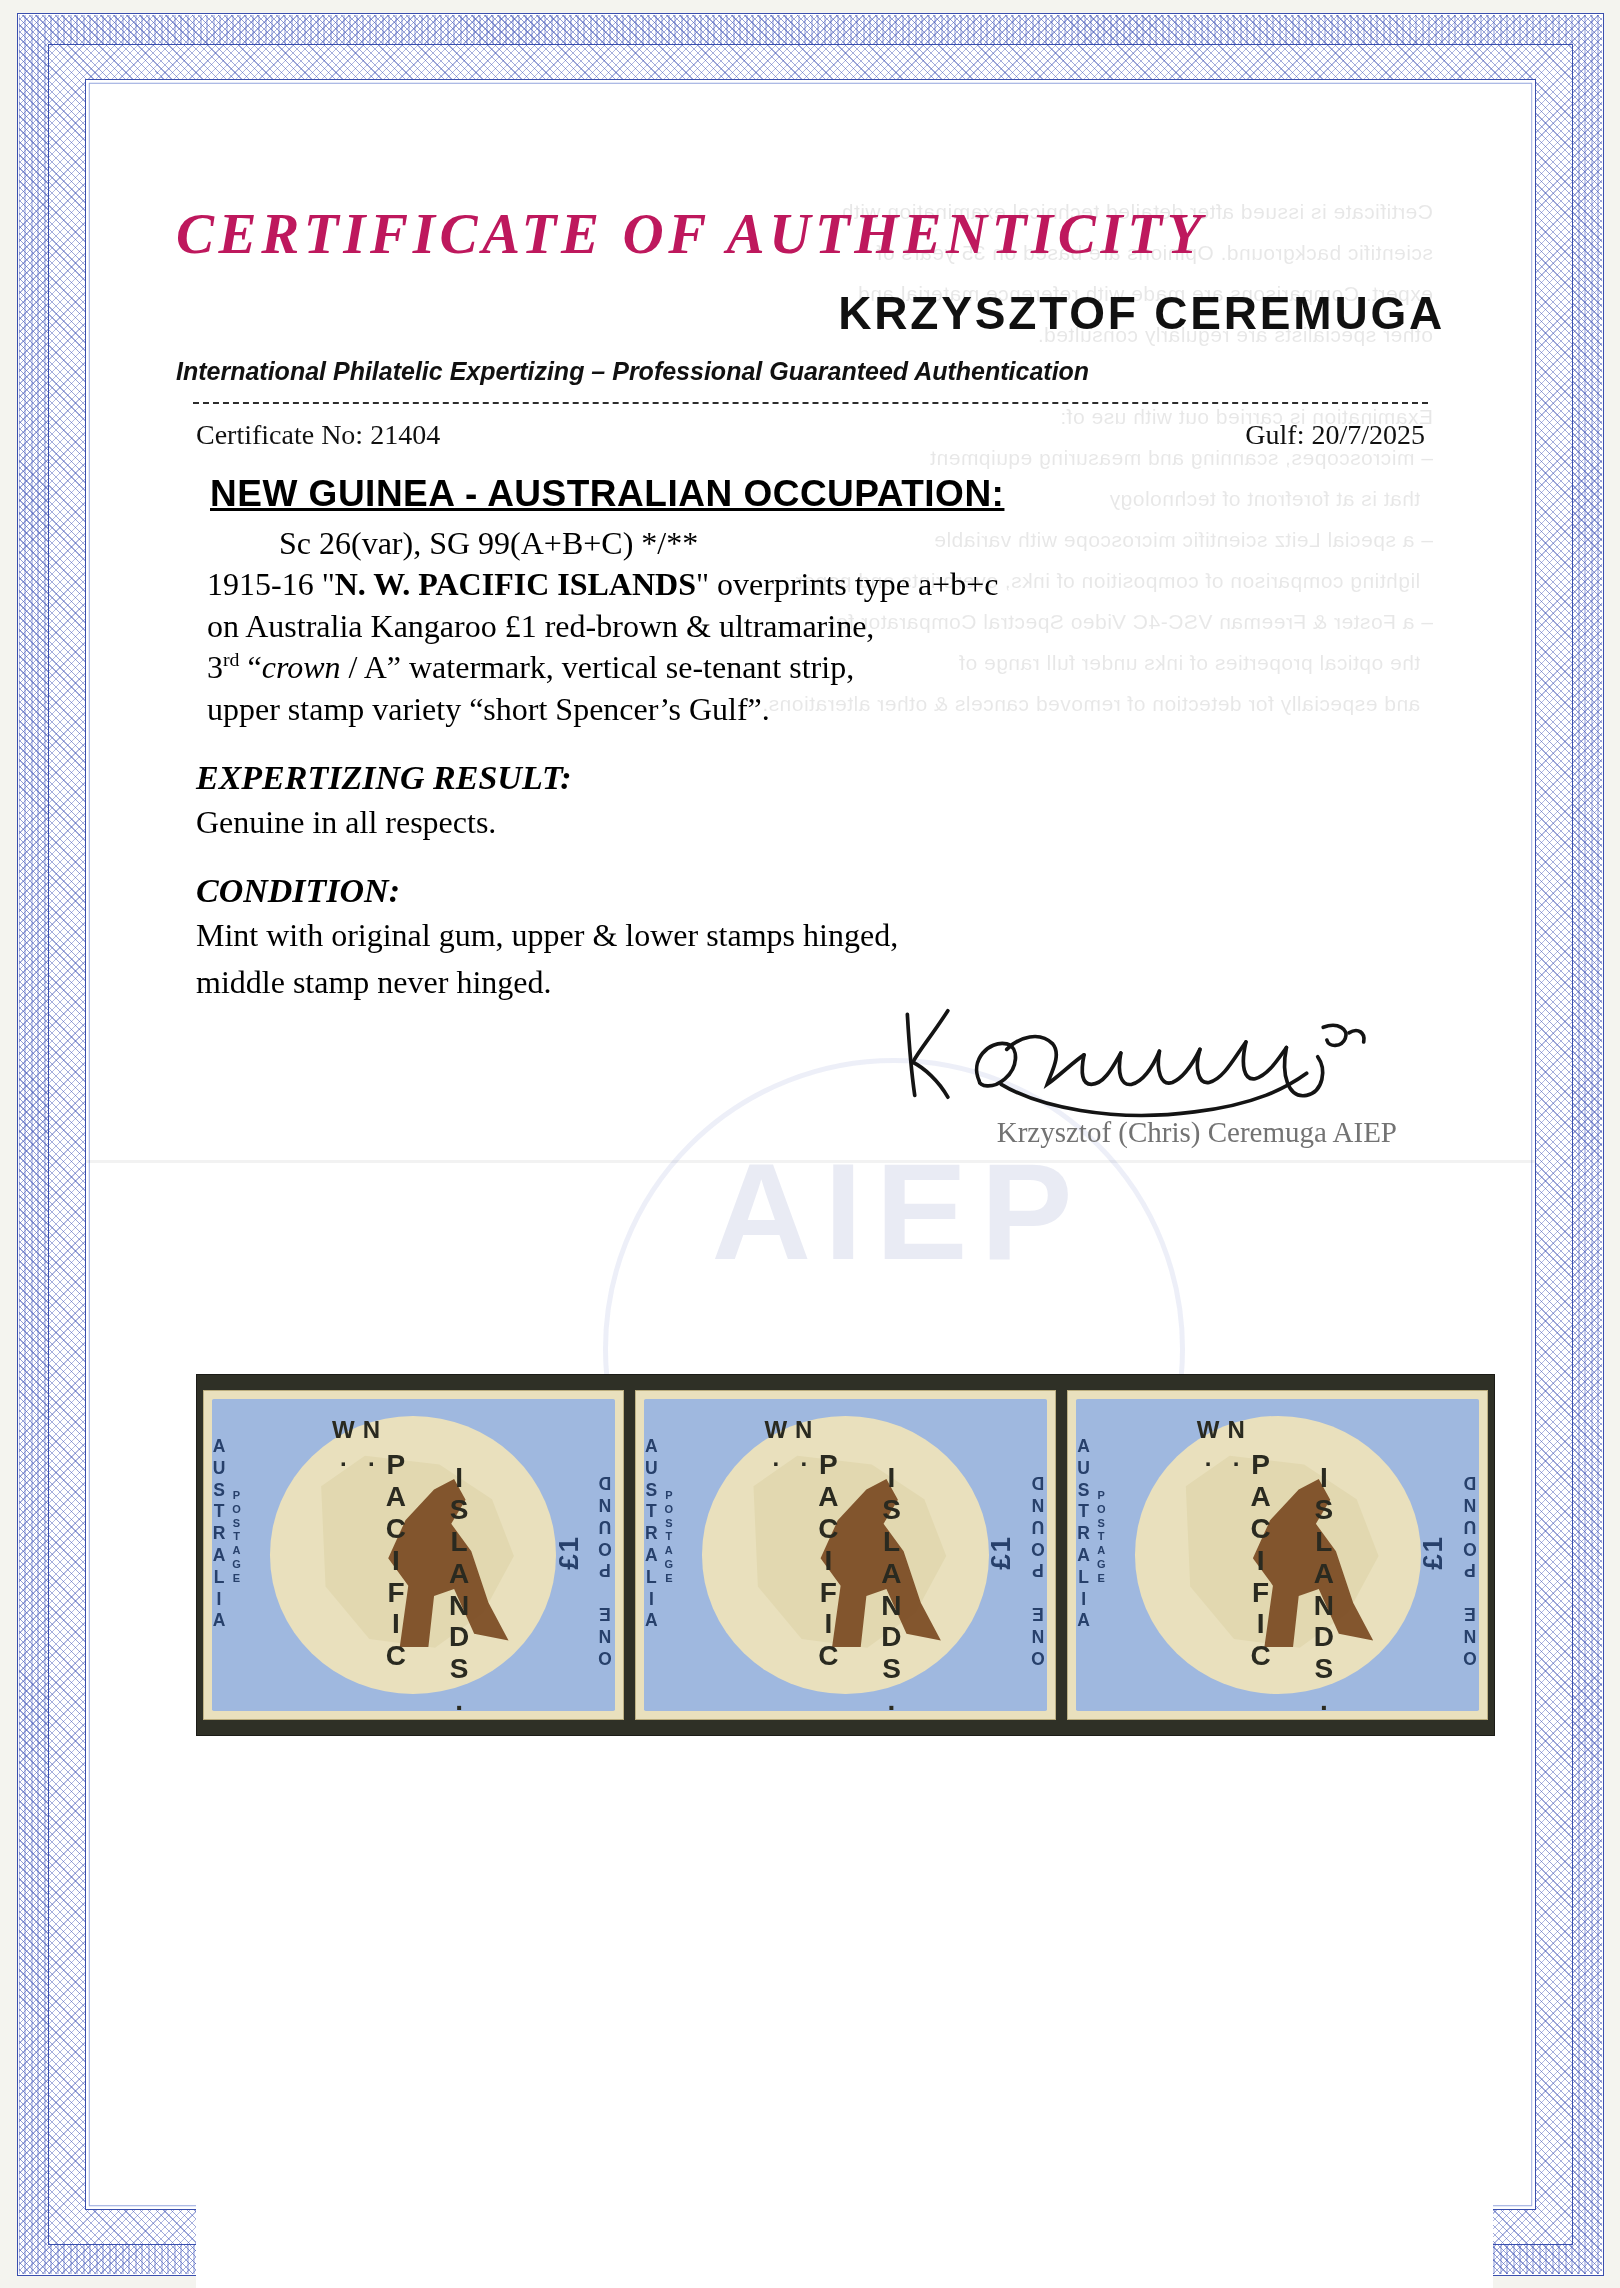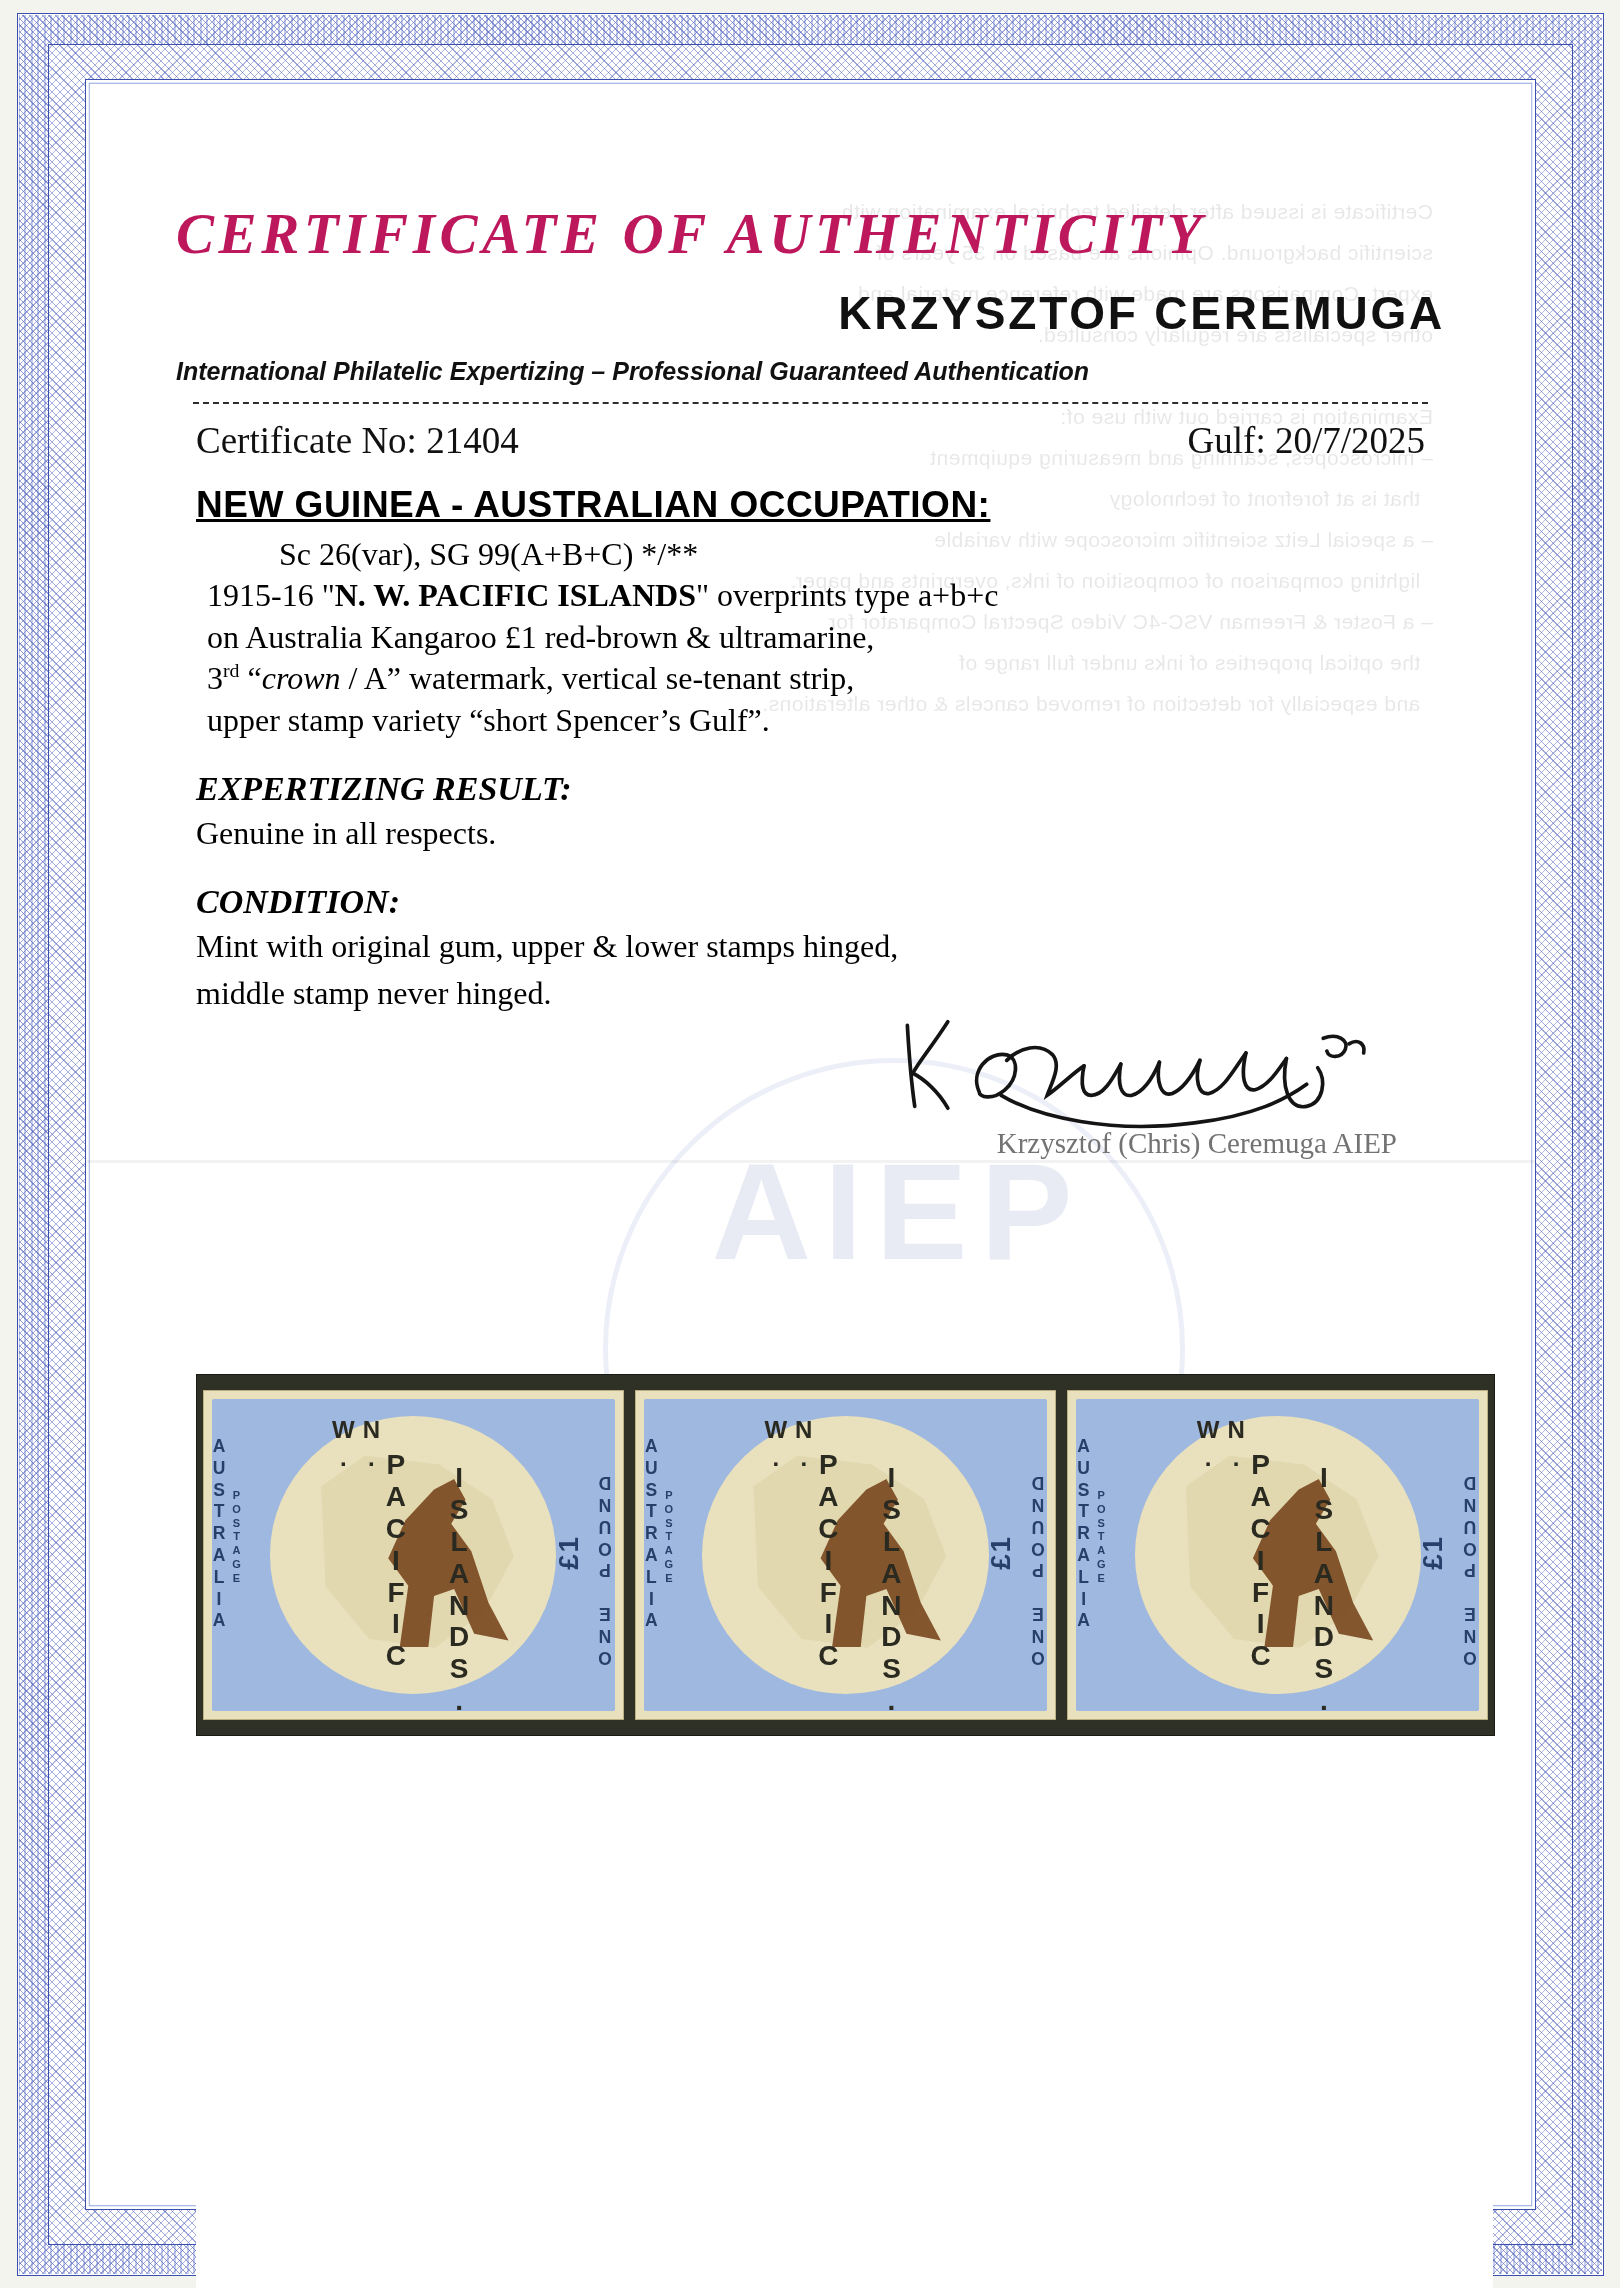--- a/index.html
+++ b/index.html
@@ -69,27 +69,28 @@
   }
   .cert-sub{
     text-align:left;font-style:italic;font-weight:bold;font-size:25px;
     margin-top:16.6px;color:#111;font-family:"Liberation Sans",sans-serif;
   }
   .divider{
     margin:16.6px 16.6px 0 16.6px;border-top:2.8px dashed #2d2d2d;height:0;
   }
   .row-meta{
     display:flex;justify-content:space-between;align-items:baseline;
-    padding:14.8px 20px 0 20px;font-size:37px;color:#111;
+    padding:14.8px 20px 0 20px;font-size:28px;color:#111;
   }
   .block{padding:13px 20px 0 20px;}
   .country{
     font-weight:bold;font-size:37px;text-decoration:underline;
     font-family:"Liberation Sans",sans-serif;letter-spacing:0.5px;
     margin-top:9.2px;
+    margin-left:14px;
   }
   .desc{font-size:32px;line-height:1.30;margin-top:7.4px;padding-left:11px;}
   .desc .ind{display:block;}
   .desc .c1{padding-left:72px;}
   .bold{font-weight:bold;}
   .ital{font-style:italic;}
   sup{font-size:.62em;vertical-align:super;}
   .sect-head{
     font-weight:bold;font-style:italic;font-size:34px;margin-top:28px;
     font-family:"Liberation Serif",serif;

